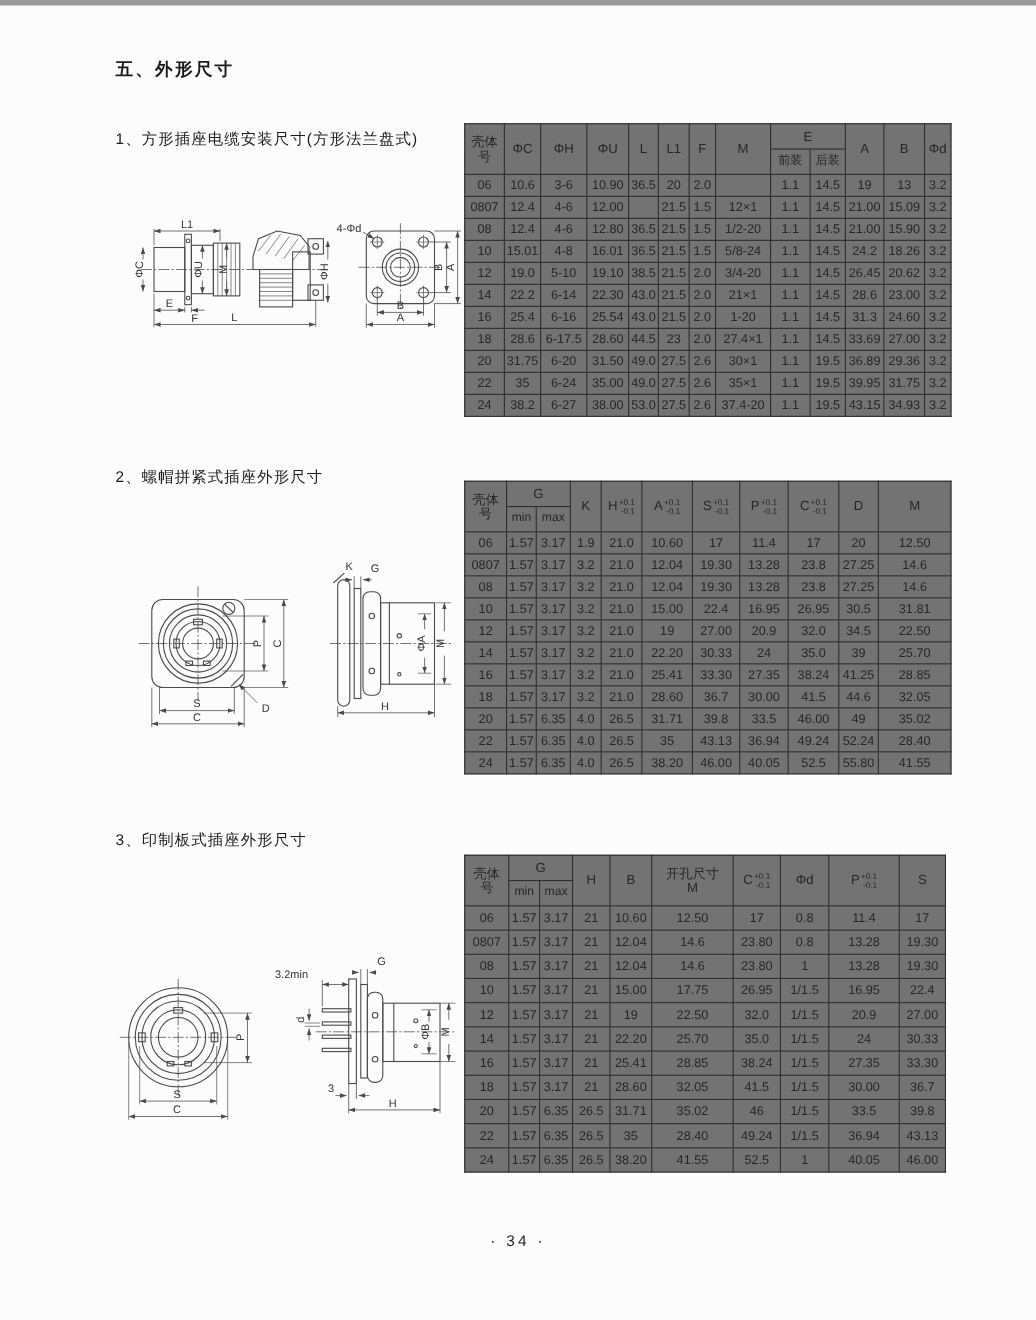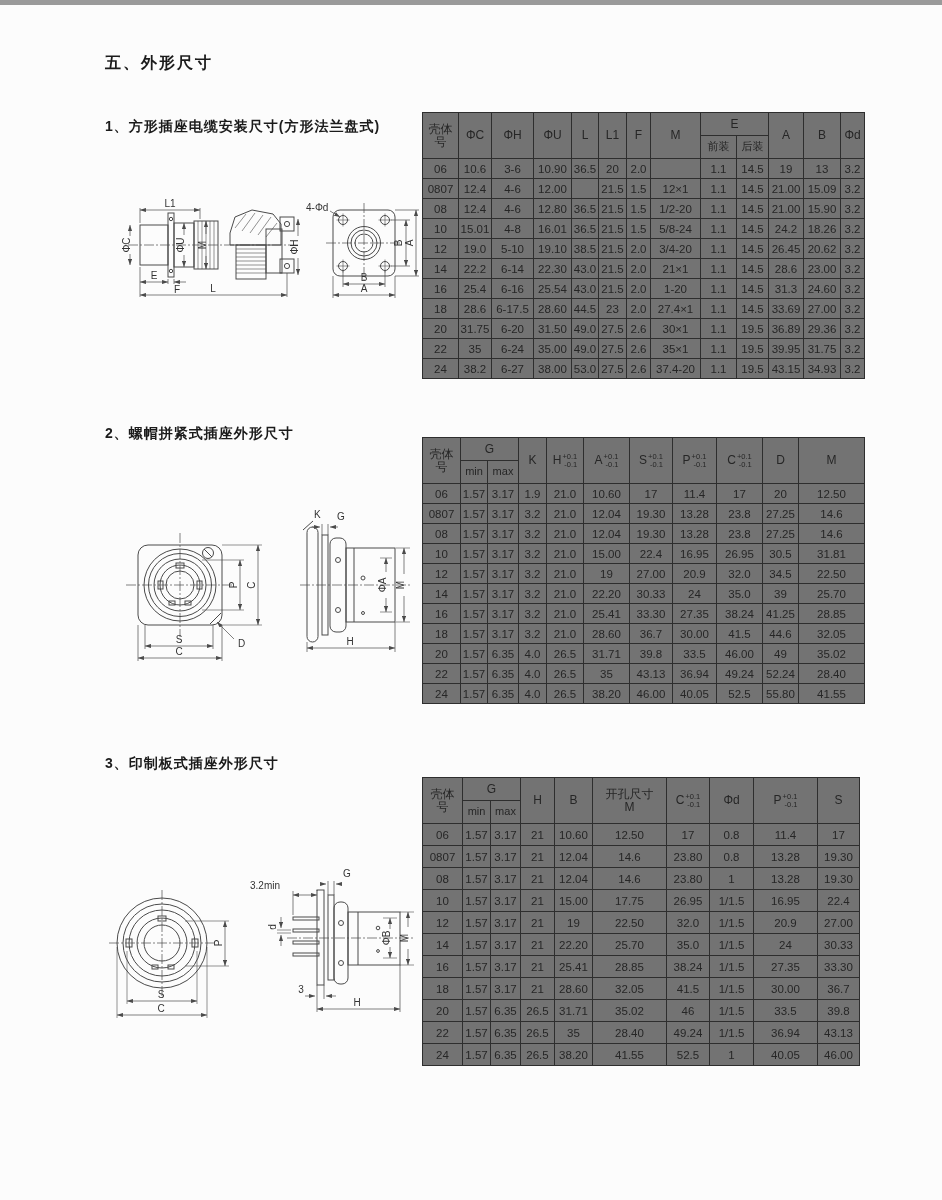--- a/index.html
+++ b/index.html
@@ -1,20 +1,20 @@
 <!DOCTYPE html>
 <html><head>
 <meta charset="utf-8">
 <style>
   *{margin:0;padding:0;box-sizing:border-box}
   html,body{background:#9a9a9a}
   body{font-family:"Liberation Sans","DejaVu Sans",sans-serif}
   .page{position:relative;width:942px;height:1200px;margin:5px auto;background:#fcfcfc;overflow:hidden;color:#222}
   .title{position:absolute;left:105px;top:48px;font-size:16px;font-weight:bold;letter-spacing:2px;color:#1b1b1b}
-  .sec-heading{position:absolute;left:105px;font-size:14px;font-weight:700;letter-spacing:1px;color:#1b1b1b}
+  .sec-heading{position:absolute;left:105px;font-size:14px;font-weight:400;letter-spacing:1px;color:#1b1b1b}
   table.dim{position:absolute;border-collapse:collapse;table-layout:fixed;background:#737373}
   table.dim th,table.dim td{border:1px solid #2e2e2e;text-align:center;vertical-align:middle;font-weight:normal;color:#262626;padding:0 1px;overflow:hidden;white-space:nowrap}
   table.dim th{font-size:12px;height:23px;line-height:1.05;white-space:normal}
   table.dim td{font-size:11.5px;height:20px}
   table.dim tr.sub th{font-size:11px}
   #t3 td{height:22px}
   .tol{display:inline-flex;flex-direction:column;font-size:7.5px;line-height:7.5px;vertical-align:middle;margin-left:1px;text-align:right}
   .pagenum{position:absolute;top:1115px;left:0;width:100%;text-align:center;font-size:14px;color:#222;letter-spacing:3px}
   svg.drawing{position:absolute}
   svg.drawing text{font-size:10px;fill:#333;font-family:"Liberation Sans","DejaVu Sans",sans-serif}
@@ -883,13 +883,14 @@
           <td>38.20</td>
           <td>41.55</td>
           <td>52.5</td>
           <td>1</td>
           <td>40.05</td>
           <td>46.00</td>
         </tr>
       </tbody>
     </table>
 
+  <div class="pagenum">· 34 ·</div>
 </div>
 
 </body></html>

